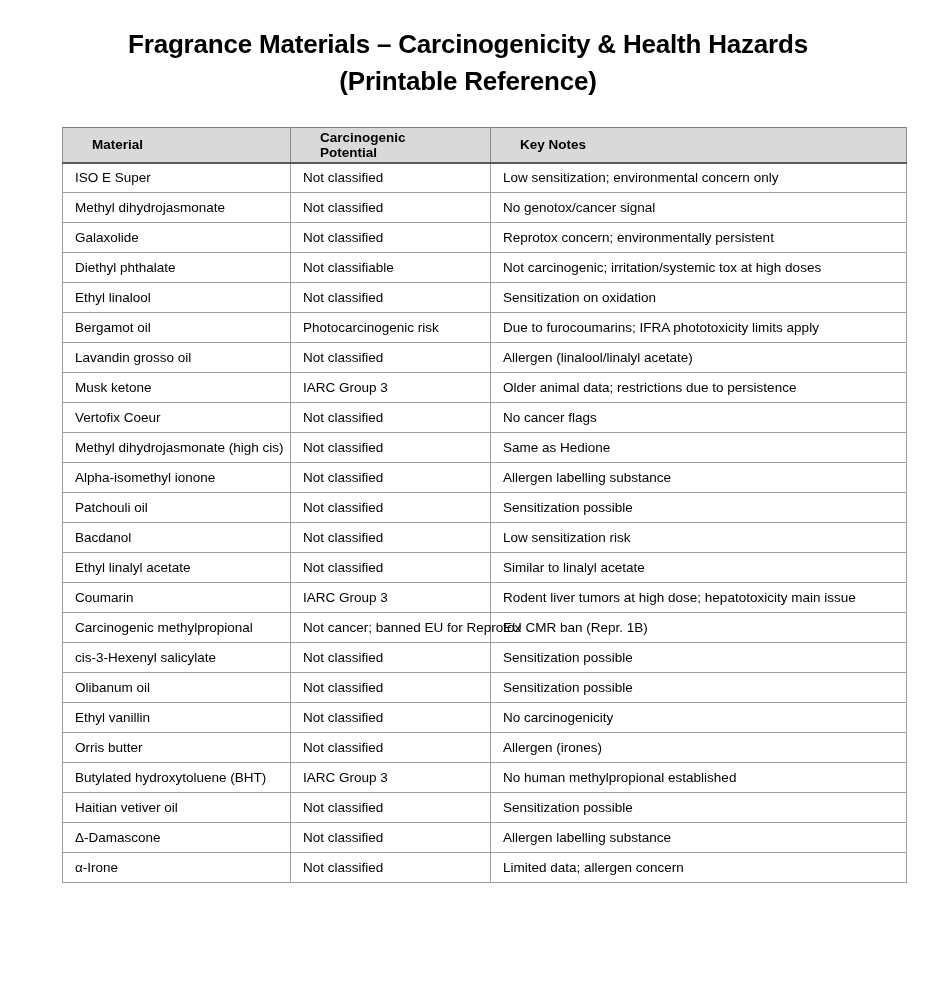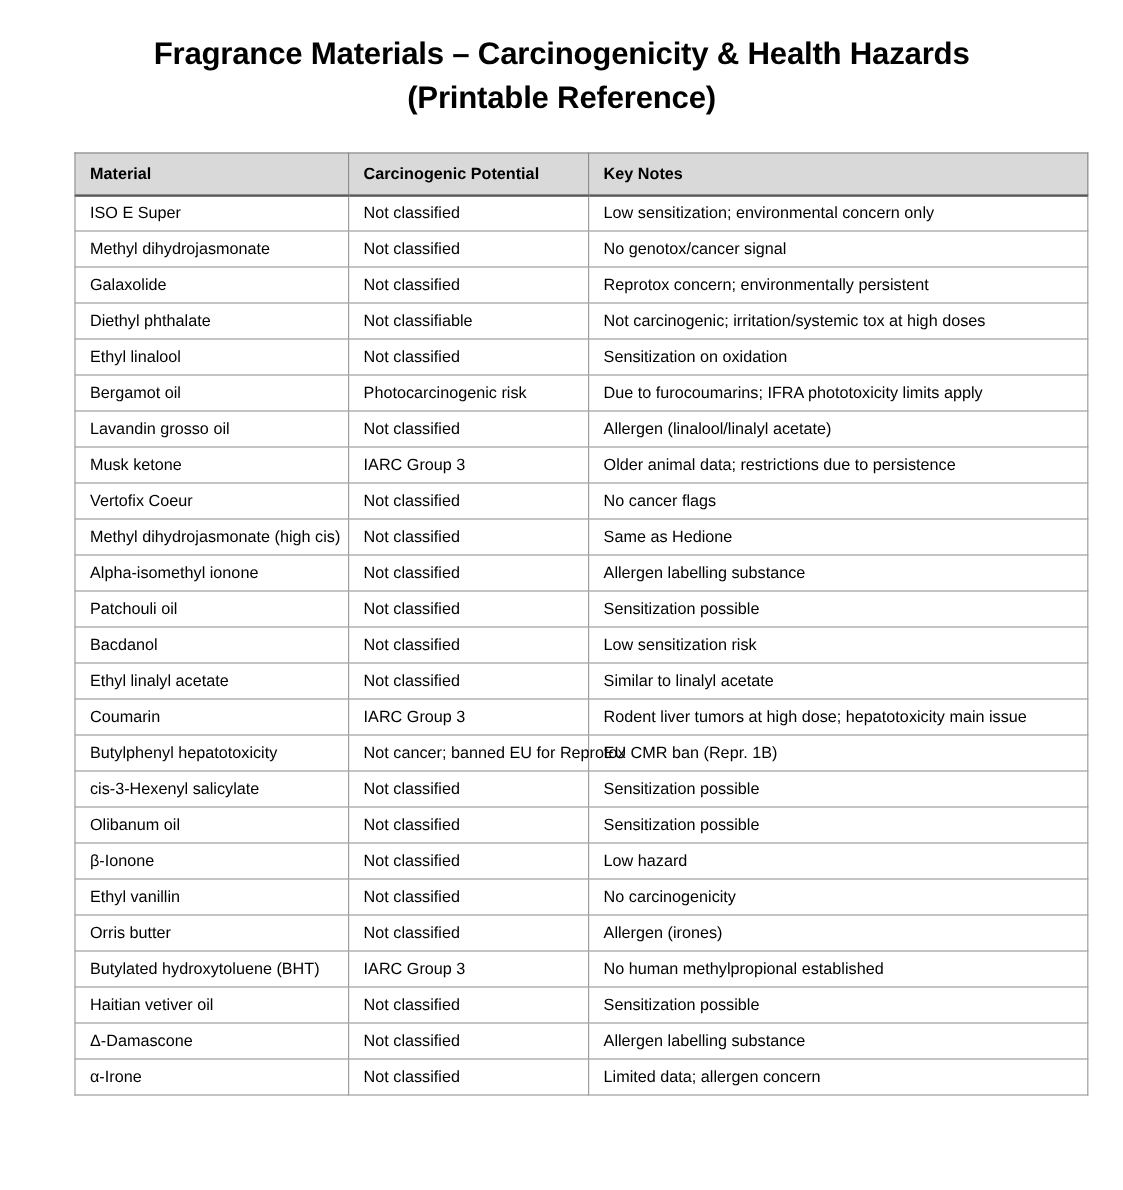--- a/index.html
+++ b/index.html
@@ -32,21 +32,21 @@
   col.c-potential { width: 200px; }
   col.c-notes     { width: 416px; }
 
   table.ref-table th {
     background: #d9d9d9;
     height: 35px;
     font-size: 13.5px;
     font-weight: bold;
     text-align: left;
     vertical-align: middle;
-    padding: 0 12px;
+    padding: 0 29px;
     border-left: 1px solid #8c8c8c;
     border-right: 1px solid #8c8c8c;
     border-top: 1px solid #7f7f7f;
     border-bottom: 2px solid #595959;
   }
   table.ref-table td {
     height: 30px;
     font-size: 13.5px;
     vertical-align: middle;
     padding: 0 12px;
@@ -152,38 +152,33 @@
         <td class="cell-material"><span>Ethyl linalyl acetate</span></td>
         <td class="cell-potential"><span>Not classified</span></td>
         <td class="cell-notes"><span>Similar to linalyl acetate</span></td>
       </tr>
       <tr>
         <td class="cell-material"><span>Coumarin</span></td>
         <td class="cell-potential"><span>IARC Group 3</span></td>
         <td class="cell-notes"><span>Rodent liver tumors at high dose; hepatotoxicity main issue</span></td>
       </tr>
       <tr>
-        <td class="cell-material"><span>Butylphenyl hepatotoxicity</span></td>
+        <td class="cell-material"><span>Carcinogenic methylpropional</span></td>
         <td class="cell-potential"><span>Not cancer; banned EU for Reprotox</span></td>
         <td class="cell-notes"><span>EU CMR ban (Repr. 1B)</span></td>
       </tr>
       <tr>
         <td class="cell-material"><span>cis-3-Hexenyl salicylate</span></td>
         <td class="cell-potential"><span>Not classified</span></td>
         <td class="cell-notes"><span>Sensitization possible</span></td>
       </tr>
       <tr>
         <td class="cell-material"><span>Olibanum oil</span></td>
         <td class="cell-potential"><span>Not classified</span></td>
         <td class="cell-notes"><span>Sensitization possible</span></td>
-      </tr>
-      <tr>
-        <td class="cell-material"><span>β-Ionone</span></td>
-        <td class="cell-potential"><span>Not classified</span></td>
-        <td class="cell-notes"><span>Low hazard</span></td>
       </tr>
       <tr>
         <td class="cell-material"><span>Ethyl vanillin</span></td>
         <td class="cell-potential"><span>Not classified</span></td>
         <td class="cell-notes"><span>No carcinogenicity</span></td>
       </tr>
       <tr>
         <td class="cell-material"><span>Orris butter</span></td>
         <td class="cell-potential"><span>Not classified</span></td>
         <td class="cell-notes"><span>Allergen (irones)</span></td>

